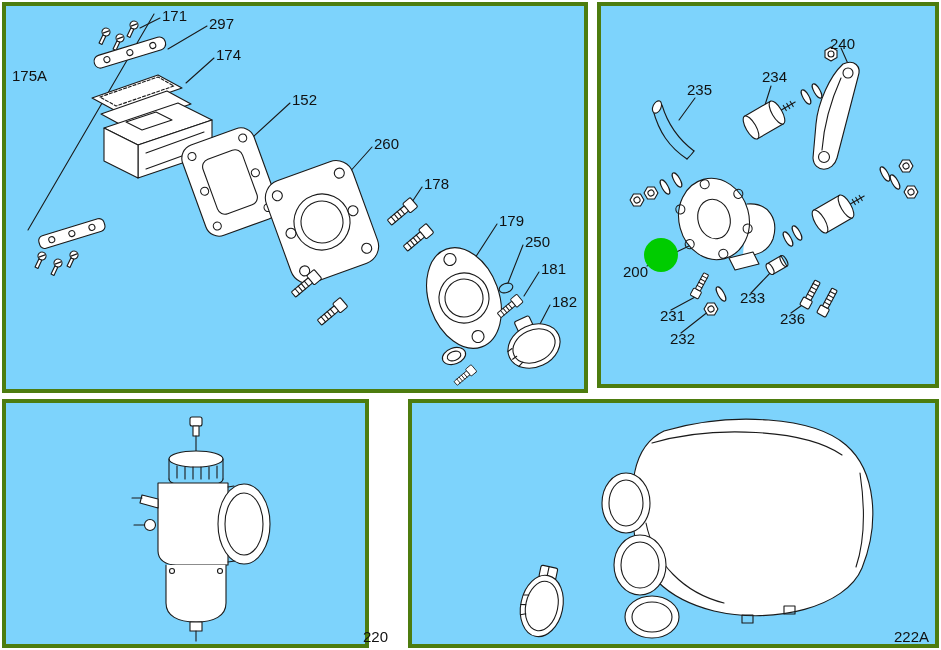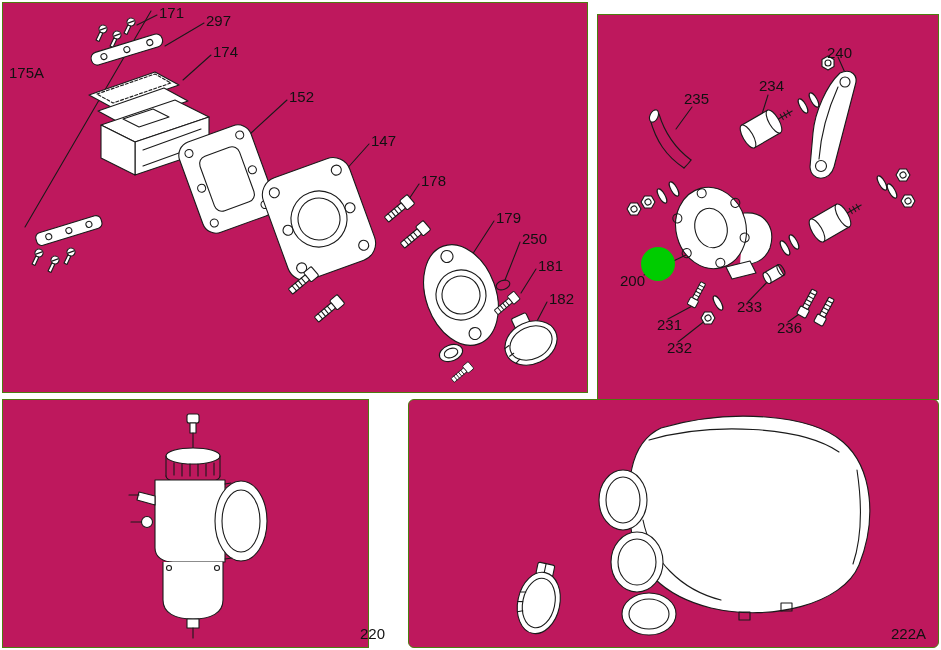--- a/index.html
+++ b/index.html
@@ -1,30 +1,30 @@
 <!DOCTYPE html>
 <html><head>
 <meta charset="utf-8">
 <style>
   html,body{margin:0;padding:0;background:#fff;}
   #screen{position:relative;width:941px;height:650px;background:#fff;overflow:hidden;
           font-family:"Liberation Sans",sans-serif;}
-  .panel{position:absolute;background:#be185d;border:1px solid #4d7c0f;box-sizing:border-box;}
+  .panel{position:absolute;background:#7dd3fc;border:4px solid #4d7c0f;box-sizing:border-box;}
   .panel svg{position:absolute;left:0;top:0;}
   .part-label{position:absolute;font-size:15px;line-height:16px;color:#111;white-space:nowrap;
               user-select:none;cursor:default;}
   
   .d path:not(.hl),.d line:not(.hl),.d rect:not(.hl),.d circle:not(.hl),
   .d ellipse:not(.hl),.d polyline:not(.hl){
       stroke:#1a1a1a;stroke-width:1.1;fill:none;stroke-linecap:round;stroke-linejoin:round;}
   .d .fw{fill:#ffffff !important;}
   #p-tl{left:2px;top:2px;width:586px;height:391px;}
-  #p-tr{left:597px;top:2px;width:342px;height:386px;margin-top:12px;}
+  #p-tr{left:597px;top:2px;width:342px;height:386px;}
   #p-bl{left:2px;top:399px;width:367px;height:249px;}
-  #p-br{left:408px;top:399px;width:531px;height:249px;border-radius:6px;}
+  #p-br{left:408px;top:399px;width:531px;height:249px;}
 </style>
 </head>
 <body>
 
 <div id="screen">
 
   <div class="panel" id="p-tl">
     <svg class="d" width="584" height="389" viewBox="0 0 584 389">
       <defs>
         <g id="screw">
@@ -151,21 +151,21 @@
         <line x1="503" y1="343" x2="508" y2="342"></line>
         <line x1="506" y1="352" x2="511" y2="350"></line>
       </g>
     </svg>
 
     <div class="part-label" style="left:156px;top:2px">171</div>
     <div class="part-label" style="left:203px;top:10px">297</div>
     <div class="part-label" style="left:210px;top:41px">174</div>
     <div class="part-label" style="left:6px;top:62px">175A</div>
     <div class="part-label" style="left:286px;top:86px">152</div>
-    <div class="part-label" style="left:368px;top:130px">147</div>
+    <div class="part-label" style="left:368px;top:130px">260</div>
     <div class="part-label" style="left:418px;top:170px">178</div>
     <div class="part-label" style="left:493px;top:207px">179</div>
     <div class="part-label" style="left:519px;top:228px">250</div>
     <div class="part-label" style="left:535px;top:255px">181</div>
     <div class="part-label" style="left:546px;top:288px">182</div>
   </div>
 
   <div class="panel" id="p-tr">
     <svg class="d" width="340" height="384" viewBox="0 0 340 384">
       <defs>

